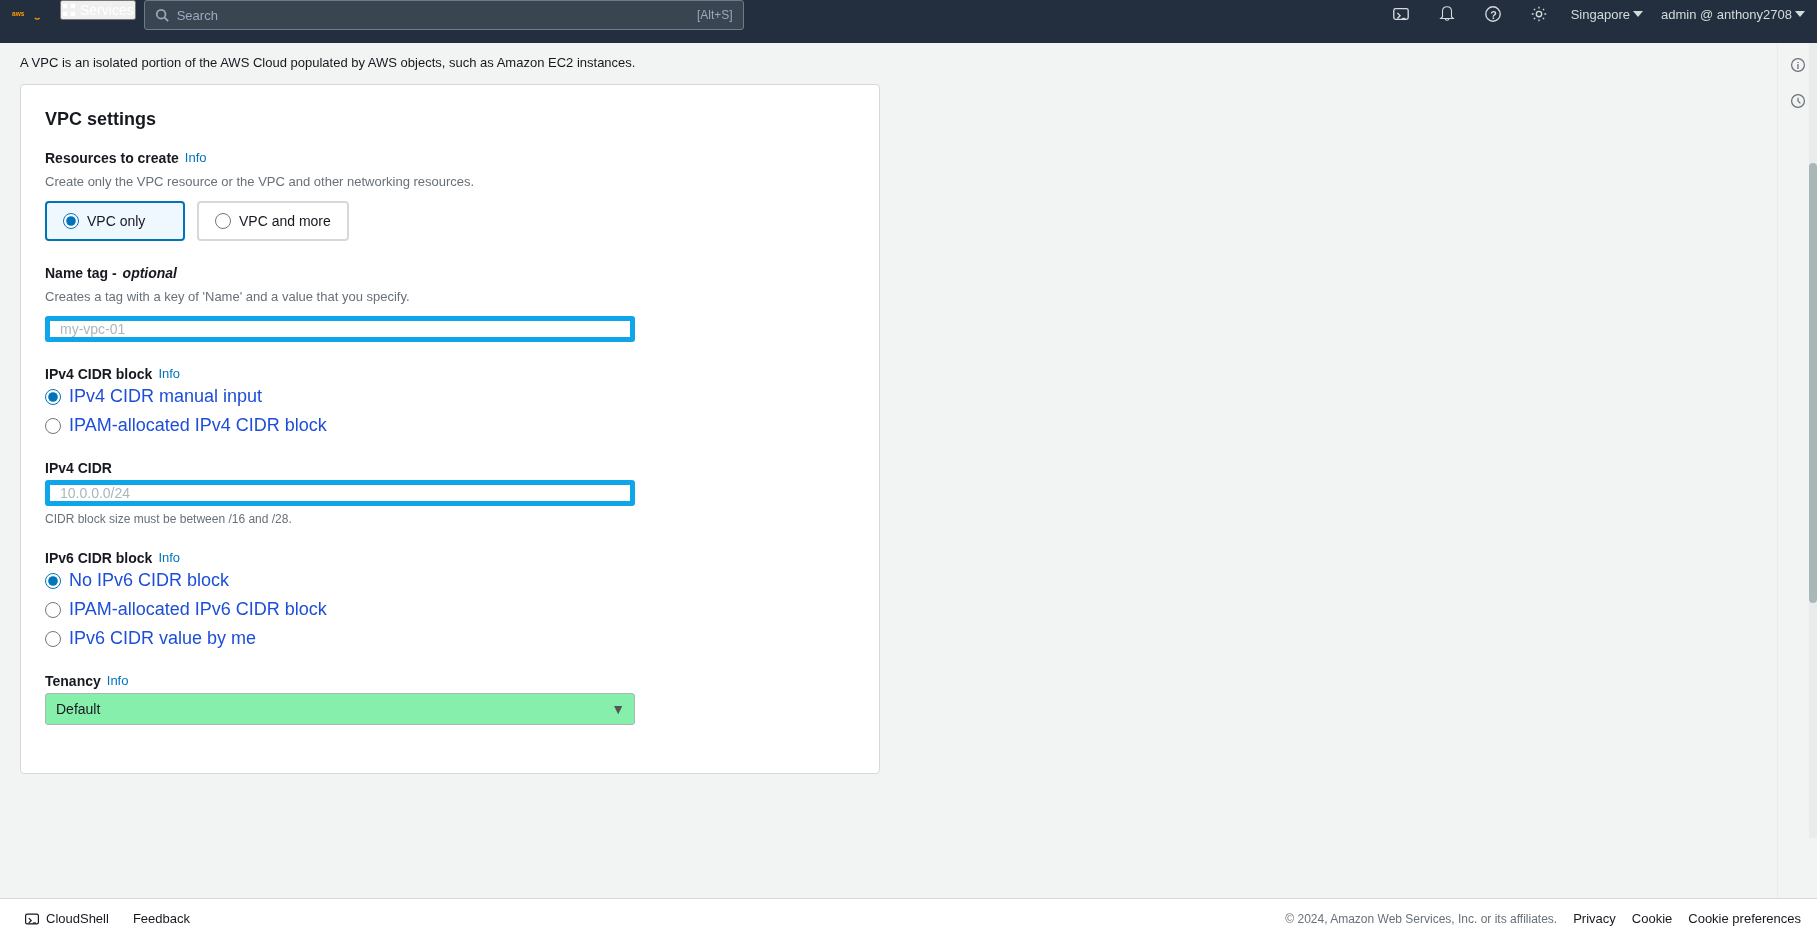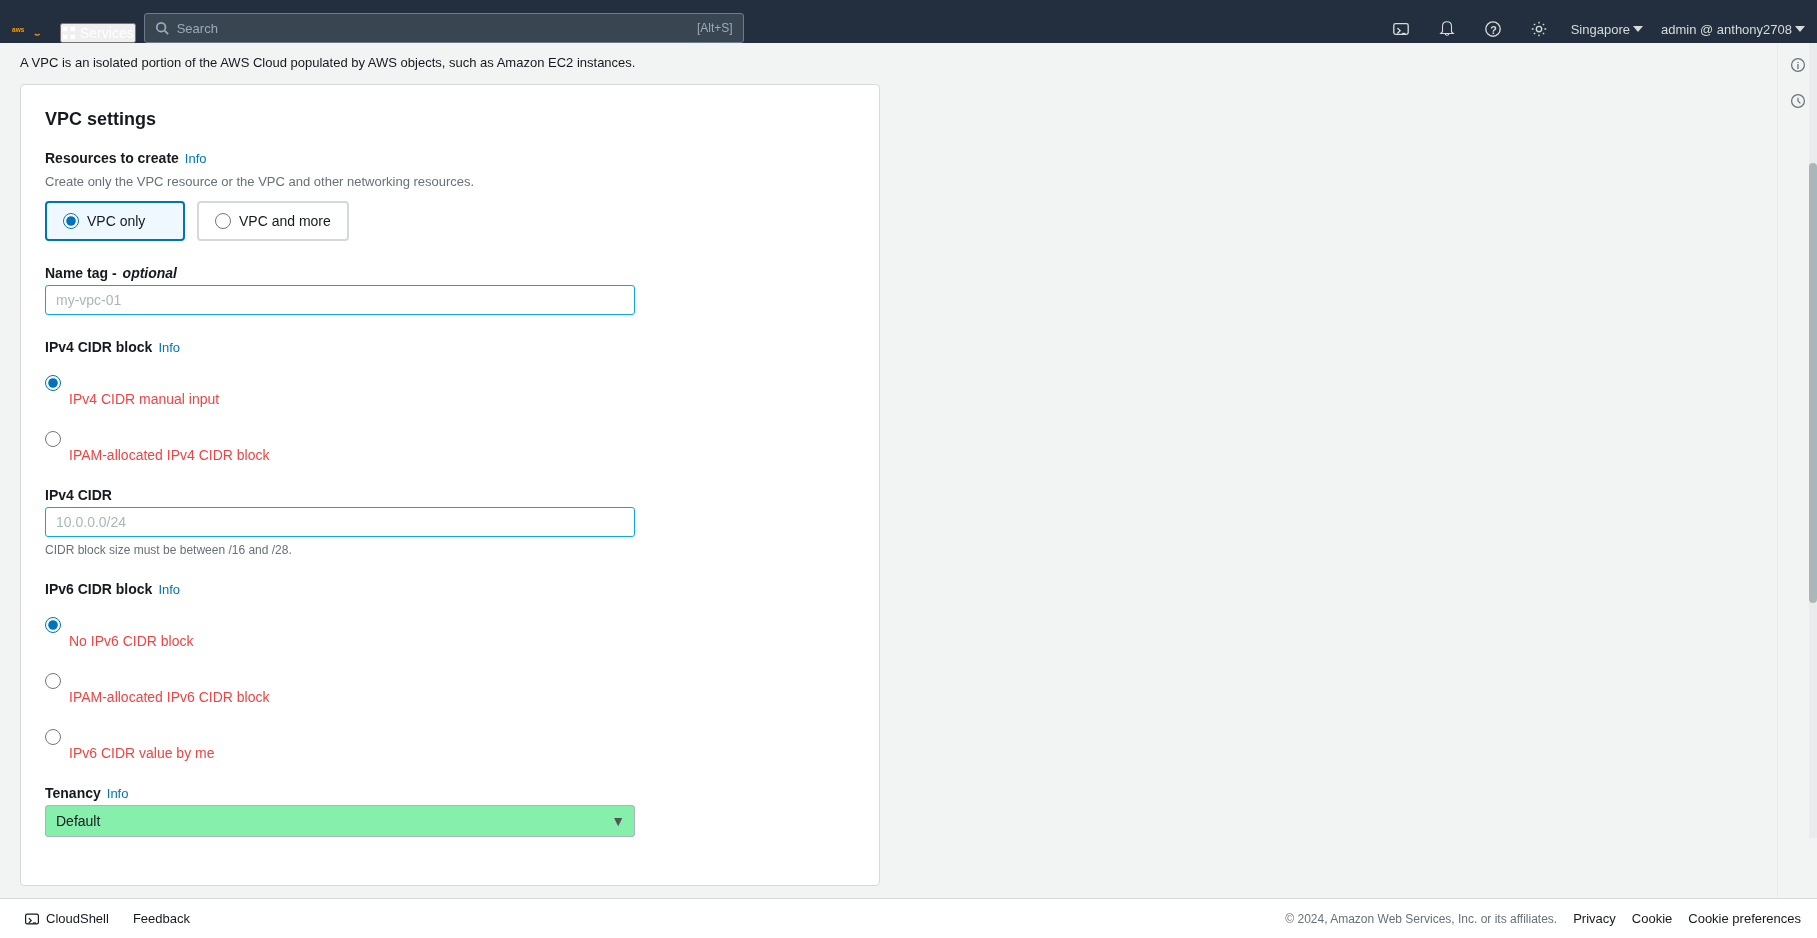--- a/index.html
+++ b/index.html
@@ -13,21 +13,21 @@
       overflow: hidden;
       display: flex;
       flex-direction: column;
     }
 
     
     .top-nav {
       background: #232f3e;
       height: 43px;
       display: flex;
-      align-items: flex-end;
+      align-items: flex-start;
       padding: 0 12px;
       gap: 8px;
       flex-shrink: 0;
     }
     .aws-logo {
       width: 36px;
       height: 24px;
       margin-right: 4px;
       flex-shrink: 0;
     }
@@ -161,21 +161,21 @@
     
     .form-section {
       margin-bottom: 24px;
     }
     .section-label {
       font-size: 14px;
       font-weight: 700;
       color: #16191f;
       margin-bottom: 4px;
       display: flex;
-      align-items: flex-end;
+      align-items: flex-start;
       gap: 6px;
     }
     .info-link {
       color: #0073bb;
       font-size: 13px;
       font-weight: 400;
       cursor: pointer;
       text-decoration: none;
     }
     .section-desc {
@@ -215,23 +215,23 @@
       font-size: 14px;
       color: #16191f;
       cursor: pointer;
       white-space: nowrap;
     }
 
     
     .text-input {
       width: 100%;
       max-width: 590px;
-      border: 1px solid #0ea5e9;
+      border: 5px solid #0ea5e9;
       border-radius: 3px;
-      padding: 6px 10px;
+      padding: 0 10px;
       font-size: 14px;
       color: #16191f;
       outline: none;
       background: #fff;
     }
     .text-input::placeholder { color: #aab7b8; }
 
     
     .radio-row {
       display: flex;
@@ -240,24 +240,23 @@
       margin-bottom: 8px;
       cursor: pointer;
     }
     .radio-row input[type="radio"] {
       accent-color: #0073bb;
       width: 16px;
       height: 16px;
       cursor: pointer;
     }
     .radio-row label {
-      font-size: 14px;
-      color: #ef4444;
-      cursor: pointer;
-      margin-top: 32px;
+      font-size: 18px;
+      color: #1d4ed8;
+      cursor: pointer;
     }
 
     
     .help-text {
       font-size: 12px;
       color: #687078;
       margin-top: 6px;
     }
 
     
@@ -434,20 +433,21 @@
             <label for="vpc_and_more">VPC and more</label>
           </div>
         </div>
       </div>
 
       <div class="form-section">
         <div class="section-label">
           <span>Name tag -</span>
           <em style="font-weight:700;font-style:italic;">optional</em>
         </div>
+        <p class="section-desc">Creates a tag with a key of 'Name' and a value that you specify.</p>
         <input type="text" class="text-input" placeholder="my-vpc-01" style="">
       </div>
 
       <div class="form-section">
         <div class="section-label">
           <span>IPv4 CIDR block</span>
           <a class="info-link">Info</a>
         </div>
         <div class="radio-row">
           <input type="radio" name="ipv4_cidr" id="ipv4_manual" checked="" style="">

